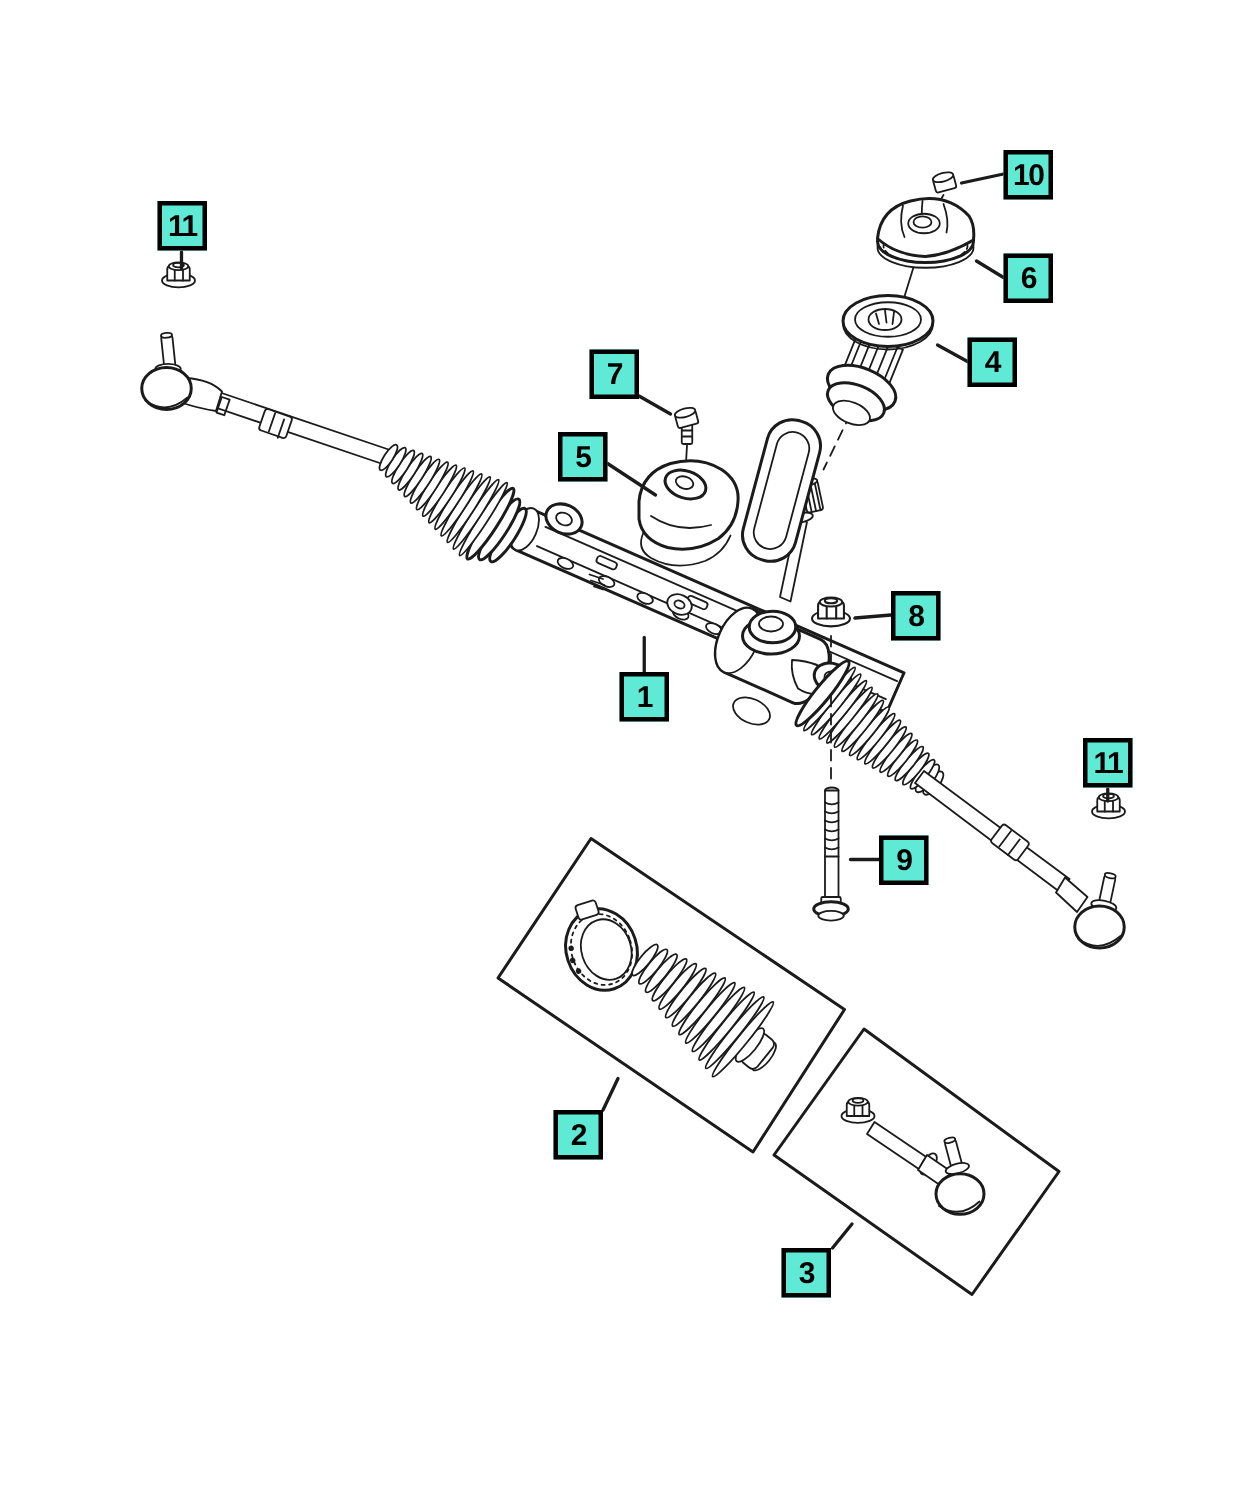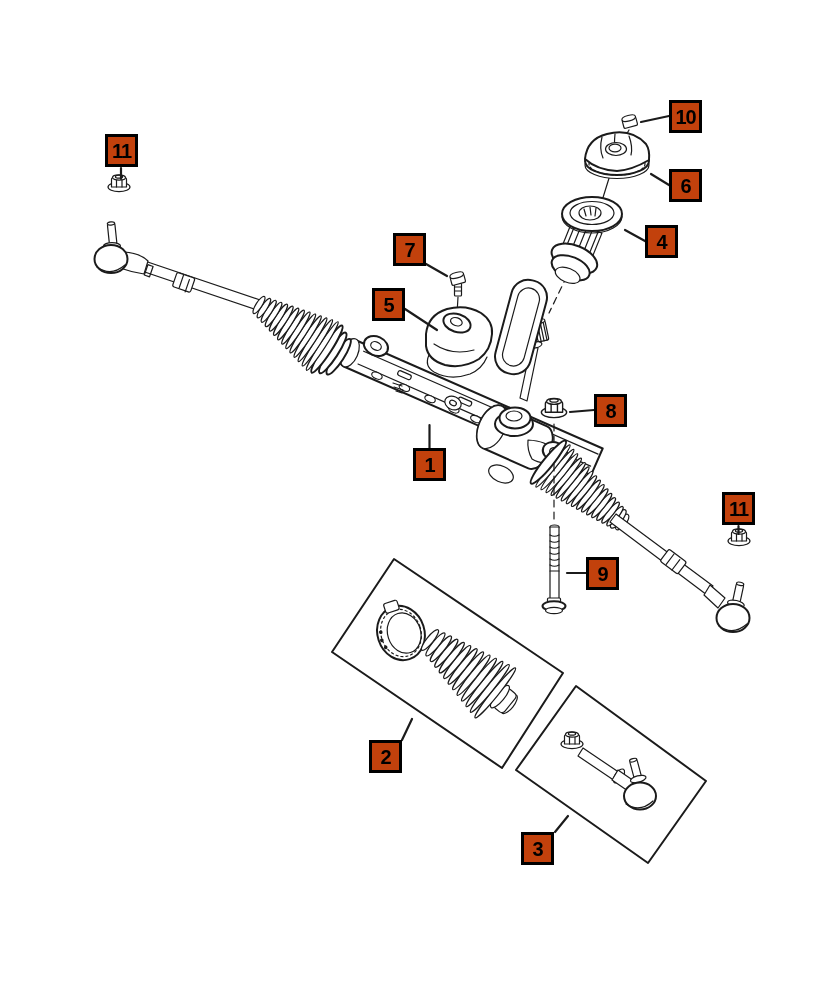--- a/index.html
+++ b/index.html
@@ -12,21 +12,21 @@
   .ln      {fill:none;stroke:#1b1b1b;stroke-width:2;stroke-linecap:round;stroke-linejoin:round;}
   .ln-thin {fill:none;stroke:#1b1b1b;stroke-width:1.2;stroke-linecap:round;stroke-linejoin:round;}
   .fw      {fill:#ffffff;stroke:#1b1b1b;stroke-width:2;stroke-linejoin:round;}
   .fw-thin {fill:#ffffff;stroke:#1b1b1b;stroke-width:1.2;stroke-linejoin:round;}
   .fd      {fill:#1b1b1b;stroke:none;}
   .dash    {stroke-dasharray:7 5;}
   .leader  {fill:none;stroke:#1b1b1b;stroke-width:2.2;stroke-linecap:round;}
   
   .callout{
     position:absolute;width:33px;height:33px;box-sizing:border-box;
-    border:3.5px solid #000;background:#c2410c;color:#000;
+    border:3.5px solid #000;background:#5eead4;color:#000;
     display:flex;align-items:center;justify-content:center;
     font-size:20px;font-weight:700;line-height:1;letter-spacing:-1px;
     user-select:none;
   }
 </style>
 </head>
 <body>
 
 <div class="stage">
 

